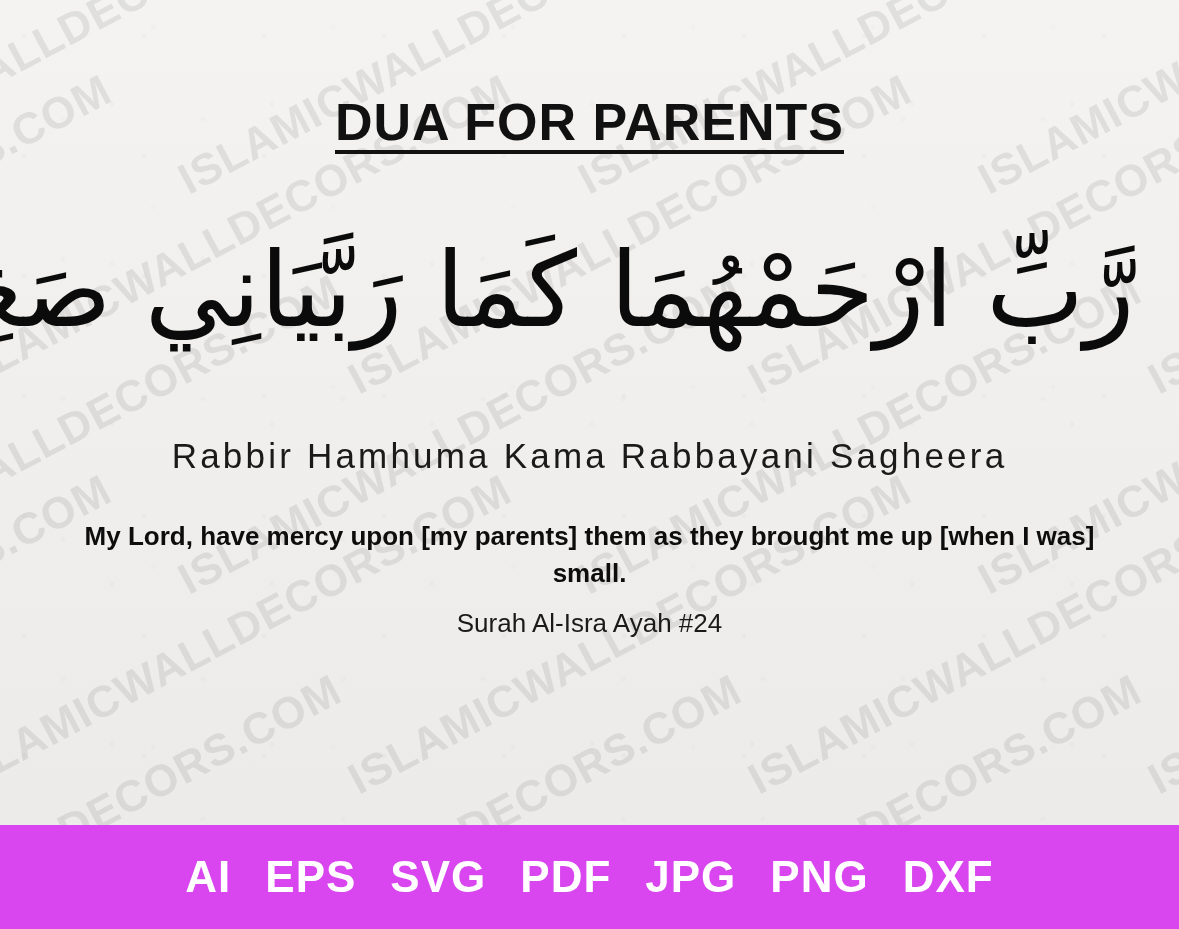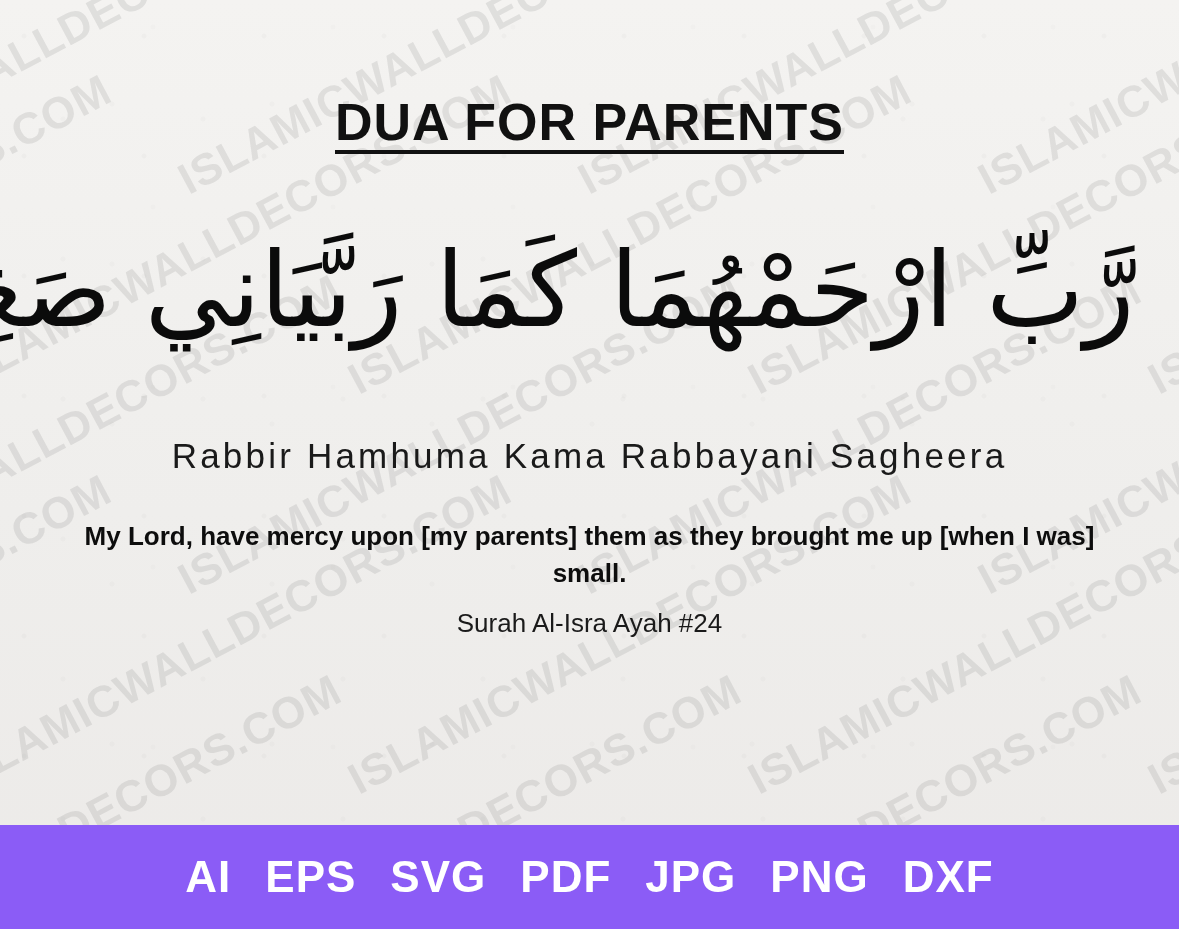--- a/index.html
+++ b/index.html
@@ -126,21 +126,21 @@
     font-family: "Liberation Sans", sans-serif;
   }
 
   
   #formats-bar {
     position: absolute;
     left: 0;
     bottom: 0;
     width: 1179px;
     height: 104px;
-    background: #8b5cf6;
+    background: #d946ef;
     display: flex;
     align-items: center;
     justify-content: center;
     gap: 34px;
   }
   .format-chip {
     color: #ffffff;
     font-size: 44px;
     font-weight: 700;
     letter-spacing: 1px;

